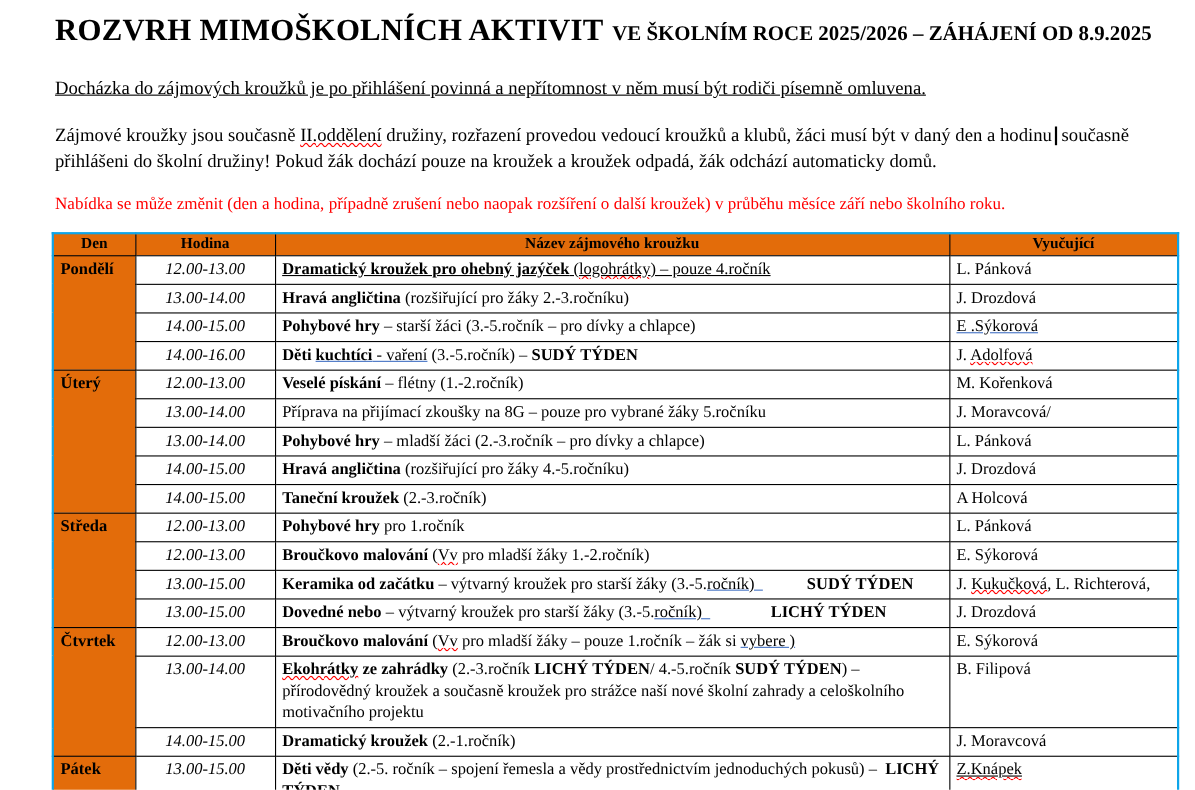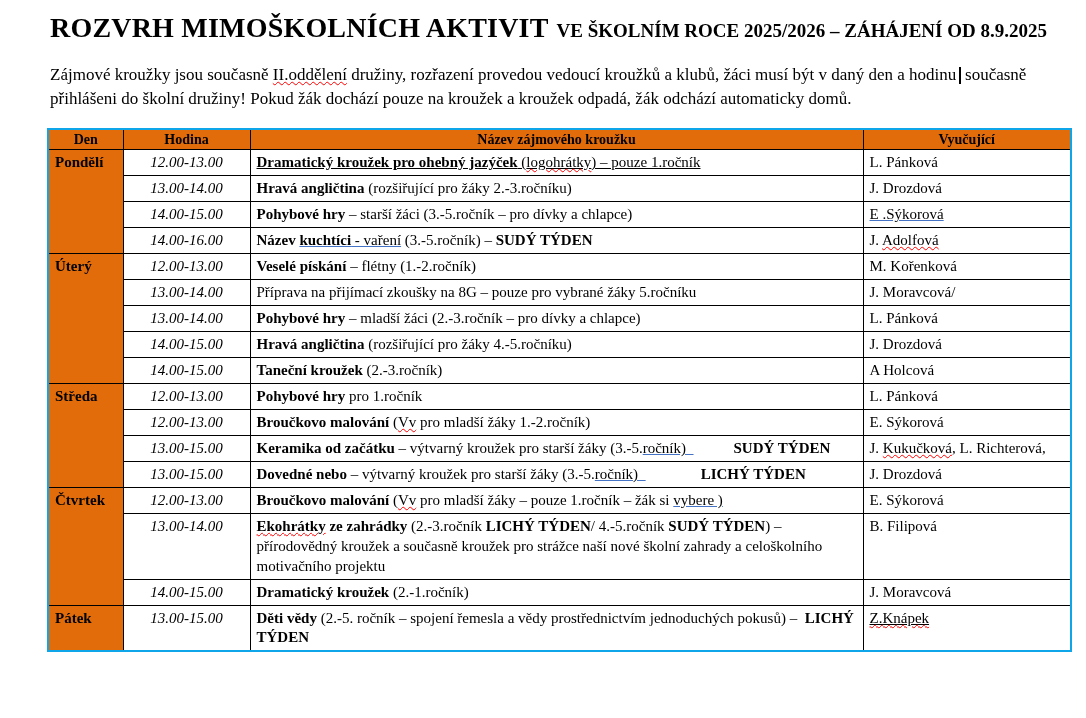--- a/index.html
+++ b/index.html
@@ -36,59 +36,61 @@
   .spacer{display:inline-block;}
 </style>
 </head>
 <body>
 
 <div class="doc">
   <div class="title-line">
     <span class="title-main">ROZVRH MIMOŠKOLNÍCH AKTIVIT</span><span class="title-sub">VE ŠKOLNÍM ROCE 2025/2026 – ZÁHÁJENÍ OD 8.9.2025</span>
   </div>
 
+  <p class="para attendance">Docházka do zájmových kroužků je po přihlášení povinná a nepřítomnost v něm musí být rodiči písemně omluvena.</p>
 
   <p class="para info"><span>Zájmové kroužky jsou současně </span><span class="sq">II.oddělení</span><span> družiny, rozřazení provedou vedoucí kroužků a klubů, žáci musí být v daný den a hodinu</span><span class="caret"></span><span> současně přihlášeni do školní družiny! Pokud žák dochází pouze na kroužek a kroužek odpadá, žák odchází automaticky domů.</span></p>
 
+  <p class="notice">Nabídka se může změnit (den a hodina, případně zrušení nebo naopak rozšíření o další kroužek) v průběhu měsíce září nebo školního roku.</p>
 
   <table class="schedule">
     <colgroup>
         <col style="width: 75px;">
         <col style="width: 127px;">
         <col style="width: 613px;">
         <col style="width: 208px;">
       </colgroup>
     <thead>
       <tr>
           <th>Den</th>
           <th>Hodina</th>
           <th>Název zájmového kroužku</th>
           <th>Vyučující</th>
         </tr>
     </thead>
     <tbody>
         <tr>
           <td class="day-cell" rowspan="4">Pondělí</td>
           <td class="time-cell">12.00-13.00</td>
-          <td class="activity-cell"><span class="u"><span class="b">Dramatický kroužek pro ohebný jazýček</span></span><span class="u"><span> (</span></span><span class="u"><span class="sq">logohrátky</span></span><span class="u"><span>) – pouze 1.ročník</span></span></td>
+          <td class="activity-cell"><span class="u"><span class="b">Dramatický kroužek pro ohebný jazýček</span></span><span class="u"><span> (</span></span><span class="u"><span class="sq">logohrátky</span></span><span class="u"><span>) – pouze 4.ročník</span></span></td>
           <td class="teacher-cell"><span>L. Pánková</span></td>
         </tr>
         <tr>
           <td class="time-cell">13.00-14.00</td>
           <td class="activity-cell"><span class="b">Hravá angličtina</span><span> (rozšiřující pro žáky 2.-3.ročníku)</span></td>
           <td class="teacher-cell"><span>J. Drozdová</span></td>
         </tr>
         <tr>
           <td class="time-cell">14.00-15.00</td>
           <td class="activity-cell"><span class="b">Pohybové hry</span><span> – starší žáci (3.-5.ročník – pro dívky a chlapce)</span></td>
           <td class="teacher-cell"><span class="ul-blue"><span>E .Sýkorová</span></span></td>
         </tr>
         <tr>
           <td class="time-cell">14.00-16.00</td>
-          <td class="activity-cell"><span class="b">Název </span><span class="ul-blue"><span class="b">kuchtíci</span></span><span class="ul-blue"><span> - vaření</span></span><span> (3.-5.ročník) – </span><span class="b">SUDÝ TÝDEN</span></td>
+          <td class="activity-cell"><span class="b">Děti </span><span class="ul-blue"><span class="b">kuchtíci</span></span><span class="ul-blue"><span> - vaření</span></span><span> (3.-5.ročník) – </span><span class="b">SUDÝ TÝDEN</span></td>
           <td class="teacher-cell"><span>J. </span><span class="sq">Adolfová</span></td>
         </tr>
         <tr>
           <td class="day-cell" rowspan="5">Úterý</td>
           <td class="time-cell">12.00-13.00</td>
           <td class="activity-cell"><span class="b">Veselé pískání</span><span> – flétny (1.-2.ročník)</span></td>
           <td class="teacher-cell"><span>M. Kořenková</span></td>
         </tr>
         <tr>
           <td class="time-cell">13.00-14.00</td>

